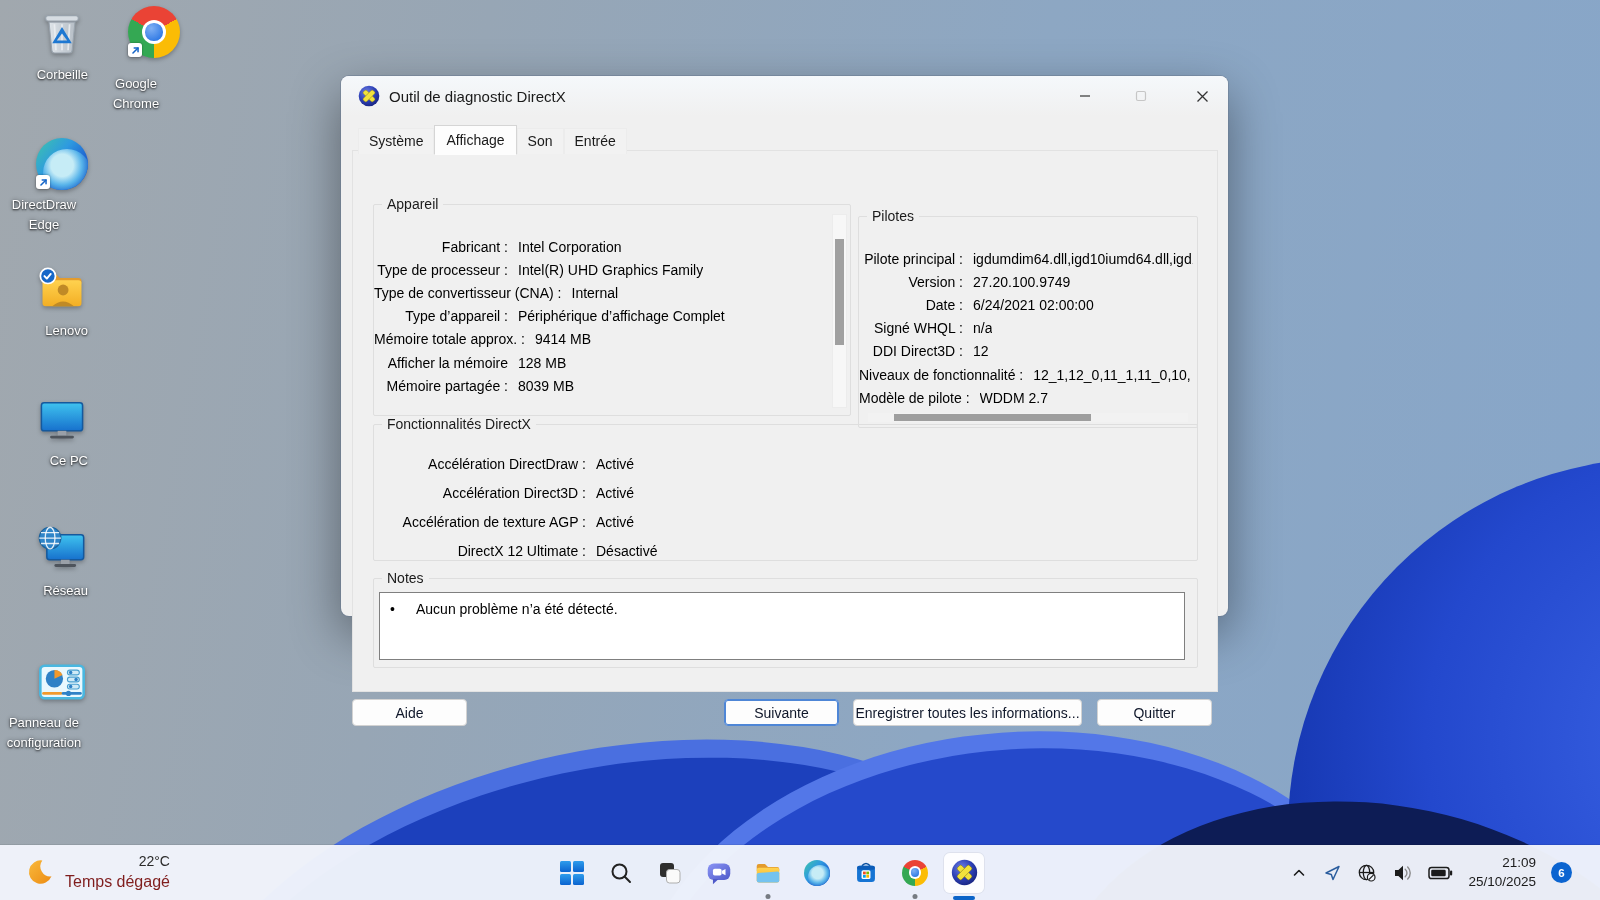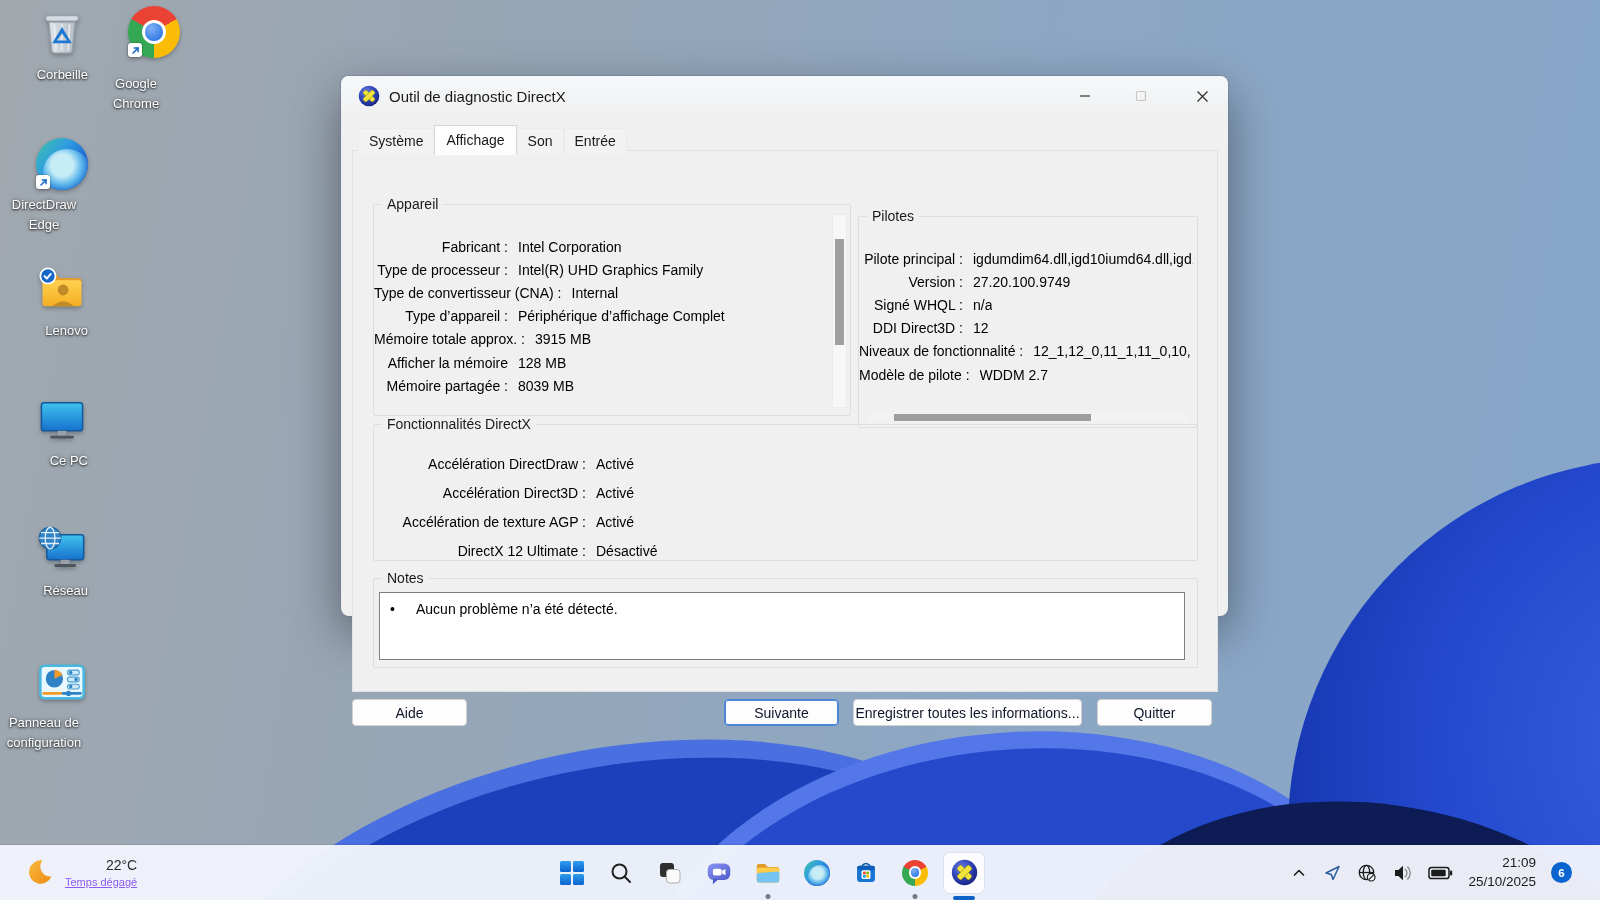--- a/index.html
+++ b/index.html
@@ -80,21 +80,21 @@
   #btn-next{left:383px;width:115px;border:1px solid #4e86d6;box-shadow:inset 0 0 0 1px #4e86d6;}
   #btn-save{left:512px;width:229px;}
   #btn-exit{left:756px;width:115px;}
 
   
   .taskbar{position:absolute;left:0;right:0;bottom:0;height:55px;background:rgba(241,244,251,.97);
     box-shadow:0 -1px 0 rgba(0,0,0,.07);z-index:10;}
   .weather{position:absolute;left:8px;top:4px;bottom:4px;display:flex;align-items:center;gap:11px;padding:0 16px;border-radius:6px;}
   .weather .wtxt{display:flex;flex-direction:column;line-height:1.35;}
   .wtemp{font-size:14px;color:#2b2b2b;text-align:right;}
-  .wcond{font-size:11px;color:#8b5cf6;text-decoration:underline;}
+  .wcond{font-size:16px;color:#7f1d1d;}
 
   .centericons{position:absolute;left:552px;top:0;height:100%;display:flex;align-items:center;gap:9px;}
   .tbi{width:40px;height:40px;border-radius:6px;display:flex;align-items:center;justify-content:center;position:relative;}
   .tbi.active{background:rgba(255,255,255,.88);box-shadow:0 0 0 1px rgba(0,0,0,.05);}
   .rundot{position:absolute;bottom:-6px;left:50%;transform:translateX(-50%);width:5px;height:5px;border-radius:50%;background:#767b82;}
   .activepill{position:absolute;bottom:-7px;left:50%;transform:translateX(-50%);width:22px;height:4px;border-radius:2px;background:#0c64c8;}
   .winlogo{display:grid;grid-template-columns:11px 11px;grid-template-rows:11px 11px;gap:2px;}
   .winlogo span{background:linear-gradient(180deg,#2e9cec,#0b63cf);border-radius:1.5px;}
 
   .tray{position:absolute;right:28px;top:0;height:100%;display:flex;align-items:center;gap:15px;}
@@ -307,21 +307,21 @@
       <div class="row">
           <span class="rlabel">Type de convertisseur (CNA) :</span>
           <span class="rvalue">Internal</span>
         </div>
       <div class="row">
           <span class="rlabel">Type d’appareil :</span>
           <span class="rvalue">Périphérique d’affichage Complet</span>
         </div>
       <div class="row">
           <span class="rlabel">Mémoire totale approx. :</span>
-          <span class="rvalue">3915 MB</span>
+          <span class="rvalue">9414 MB</span>
         </div>
       <div class="row">
           <span class="rlabel">Afficher la mémoire</span>
           <span class="rvalue">128 MB</span>
         </div>
       <div class="row">
           <span class="rlabel">Mémoire partagée :</span>
           <span class="rvalue">8039 MB</span>
         </div>
     </div>
@@ -333,20 +333,24 @@
   <div class="grp" id="grp-drivers">
     <span class="grp-title">Pilotes</span>
     <div class="rows">
       <div class="row">
           <span class="rlabel">Pilote principal :</span>
           <span class="rvalue">igdumdim64.dll,igd10iumd64.dll,igd10</span>
         </div>
       <div class="row">
           <span class="rlabel">Version :</span>
           <span class="rvalue">27.20.100.9749</span>
+        </div>
+      <div class="row">
+          <span class="rlabel">Date :</span>
+          <span class="rvalue">6/24/2021 02:00:00</span>
         </div>
       <div class="row">
           <span class="rlabel">Signé WHQL :</span>
           <span class="rvalue">n/a</span>
         </div>
       <div class="row">
           <span class="rlabel">DDI Direct3D :</span>
           <span class="rvalue">12</span>
         </div>
       <div class="row">

